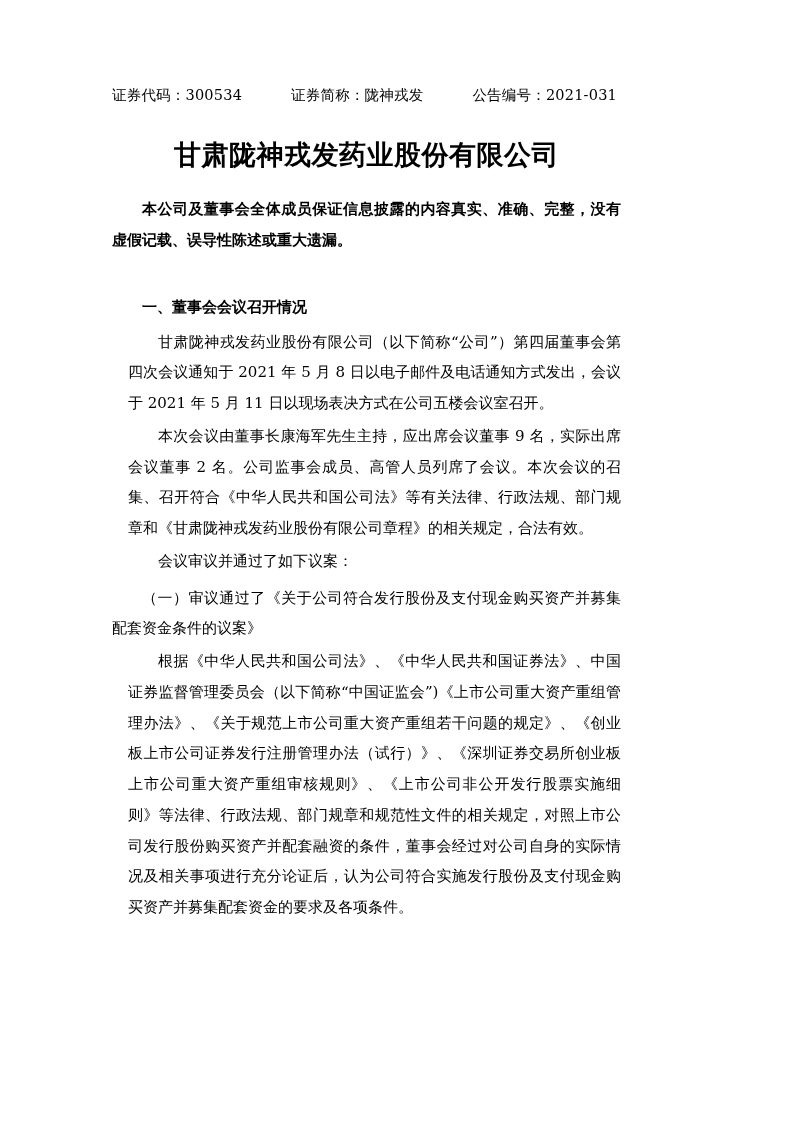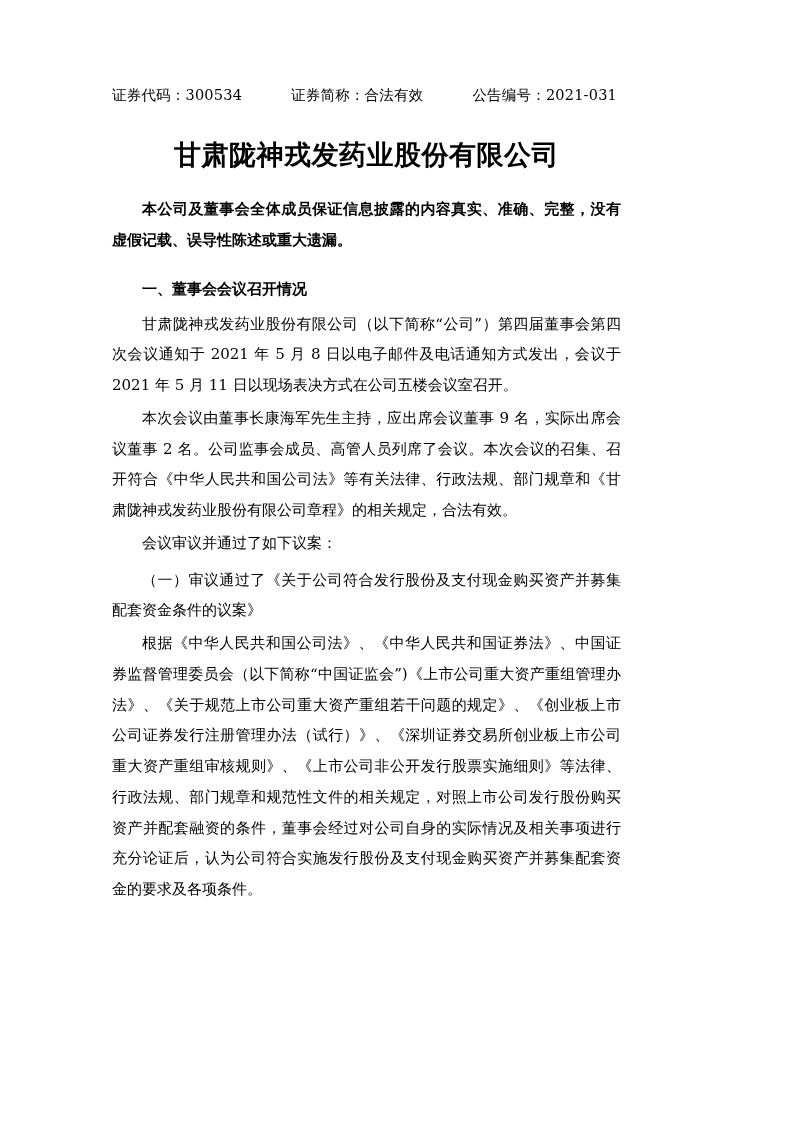--- a/index.html
+++ b/index.html
@@ -44,36 +44,37 @@
   }
   p {
     margin: 0;
     font-size: 15px;
     line-height: 2.05;
     text-align: justify;
     text-justify: inter-ideograph;
   }
   .indent {
     text-indent: 2em;
+    margin-left: 16px;
   }
   .statement {
     font-weight: bold;
     font-size: 15px;
     line-height: 2.05;
     margin-top: 16px;
     margin-bottom: 6px;
     text-indent: 2em;
     text-align: justify;
   }
   .section-heading {
     font-weight: bold;
     font-size: 15px;
     line-height: 2.05;
     text-indent: 2em;
-    margin-top: 18px;
+    margin-top: 36px;
     margin-bottom: 4px;
   }
   .body-para {
     margin-top: 2px;
   }
   .sub-heading {
     font-weight: normal;
     font-size: 15px;
     line-height: 2.05;
     text-indent: 2em;
@@ -81,21 +82,21 @@
     text-align: justify;
   }
 </style>
 </head>
 <body>
 
 <div class="page">
 
   <div class="header-row">
     <span>证券代码：300534</span>
-    <span>证券简称：合法有效</span>
+    <span>证券简称：陇神戎发</span>
     <span>公告编号：2021-031</span>
   </div>
 
   <div class="doc-title">
     <div>甘肃陇神戎发药业股份有限公司</div>
   </div>
 
   <p class="statement">本公司及董事会全体成员保证信息披露的内容真实、准确、完整，没有虚假记载、误导性陈述或重大遗漏。</p>
 
   <p class="section-heading">一、董事会会议召开情况</p>

